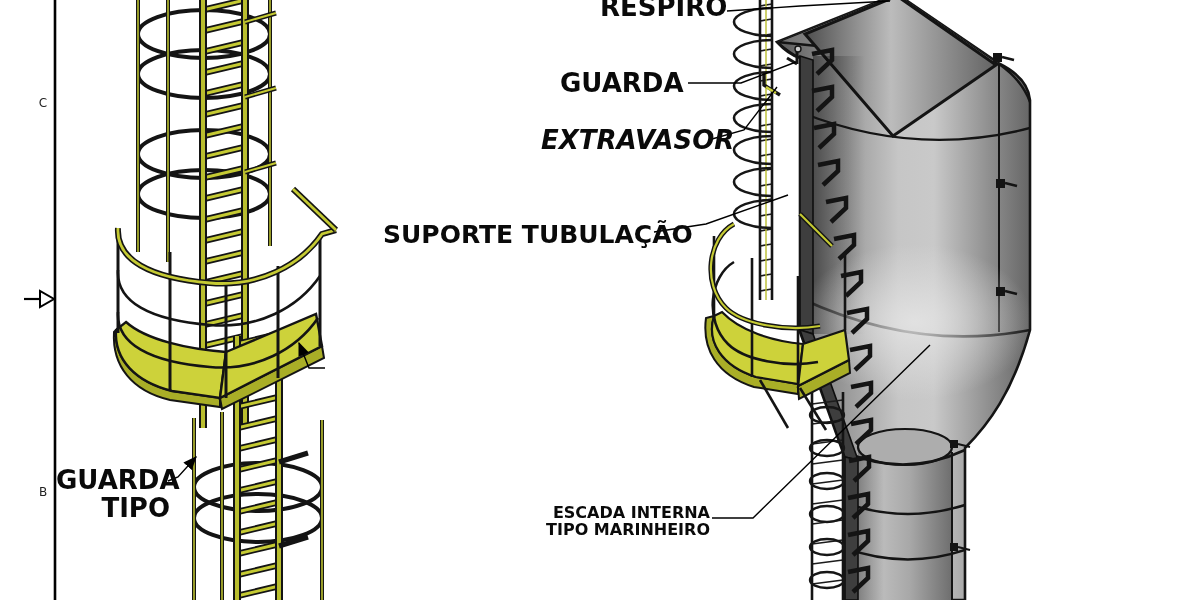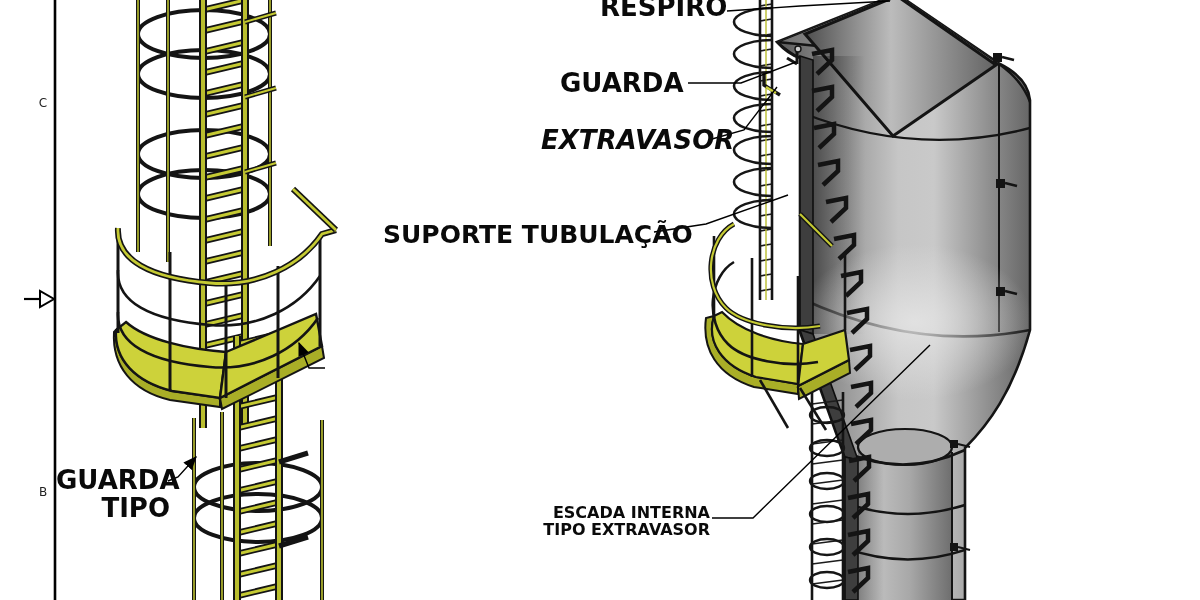--- a/index.html
+++ b/index.html
@@ -409,20 +409,20 @@
   <div class="label lbl26" style="left:600px;top:-7px;width:125px;text-align:right;">RESPIRO</div>
   <div class="label lbl26" style="left:560px;top:69px;">GUARDA</div>
   <div class="label lbl26" style="left:541px;top:126px;font-style:italic;">EXTRAVASOR</div>
   <div class="label lbl25" style="left:383px;top:221px;text-align:right;">SUPORTE TUBULAÇÃO</div>
   <div class="label lbl26 center" style="left:56px;top:466px;width:114px;">
     <div>GUARDA</div>
     <div>TIPO</div>
   </div>
   <div class="label lbl24 center" style="left:470px;top:504px;width:240px;">
     <div>ESCADA INTERNA</div>
-    <div>TIPO EXTRAVASOR</div>
+    <div>TIPO MARINHEIRO</div>
   </div>
 
   <div class="marker" style="left:36px;top:96px;">C</div>
   <div class="marker" style="left:36px;top:485px;">B</div>
   <div class="marker" style="left:1148px;top:96px;">C</div>
   <div class="marker" style="left:1148px;top:484px;">B</div>
 </div>
 
 </body></html>

